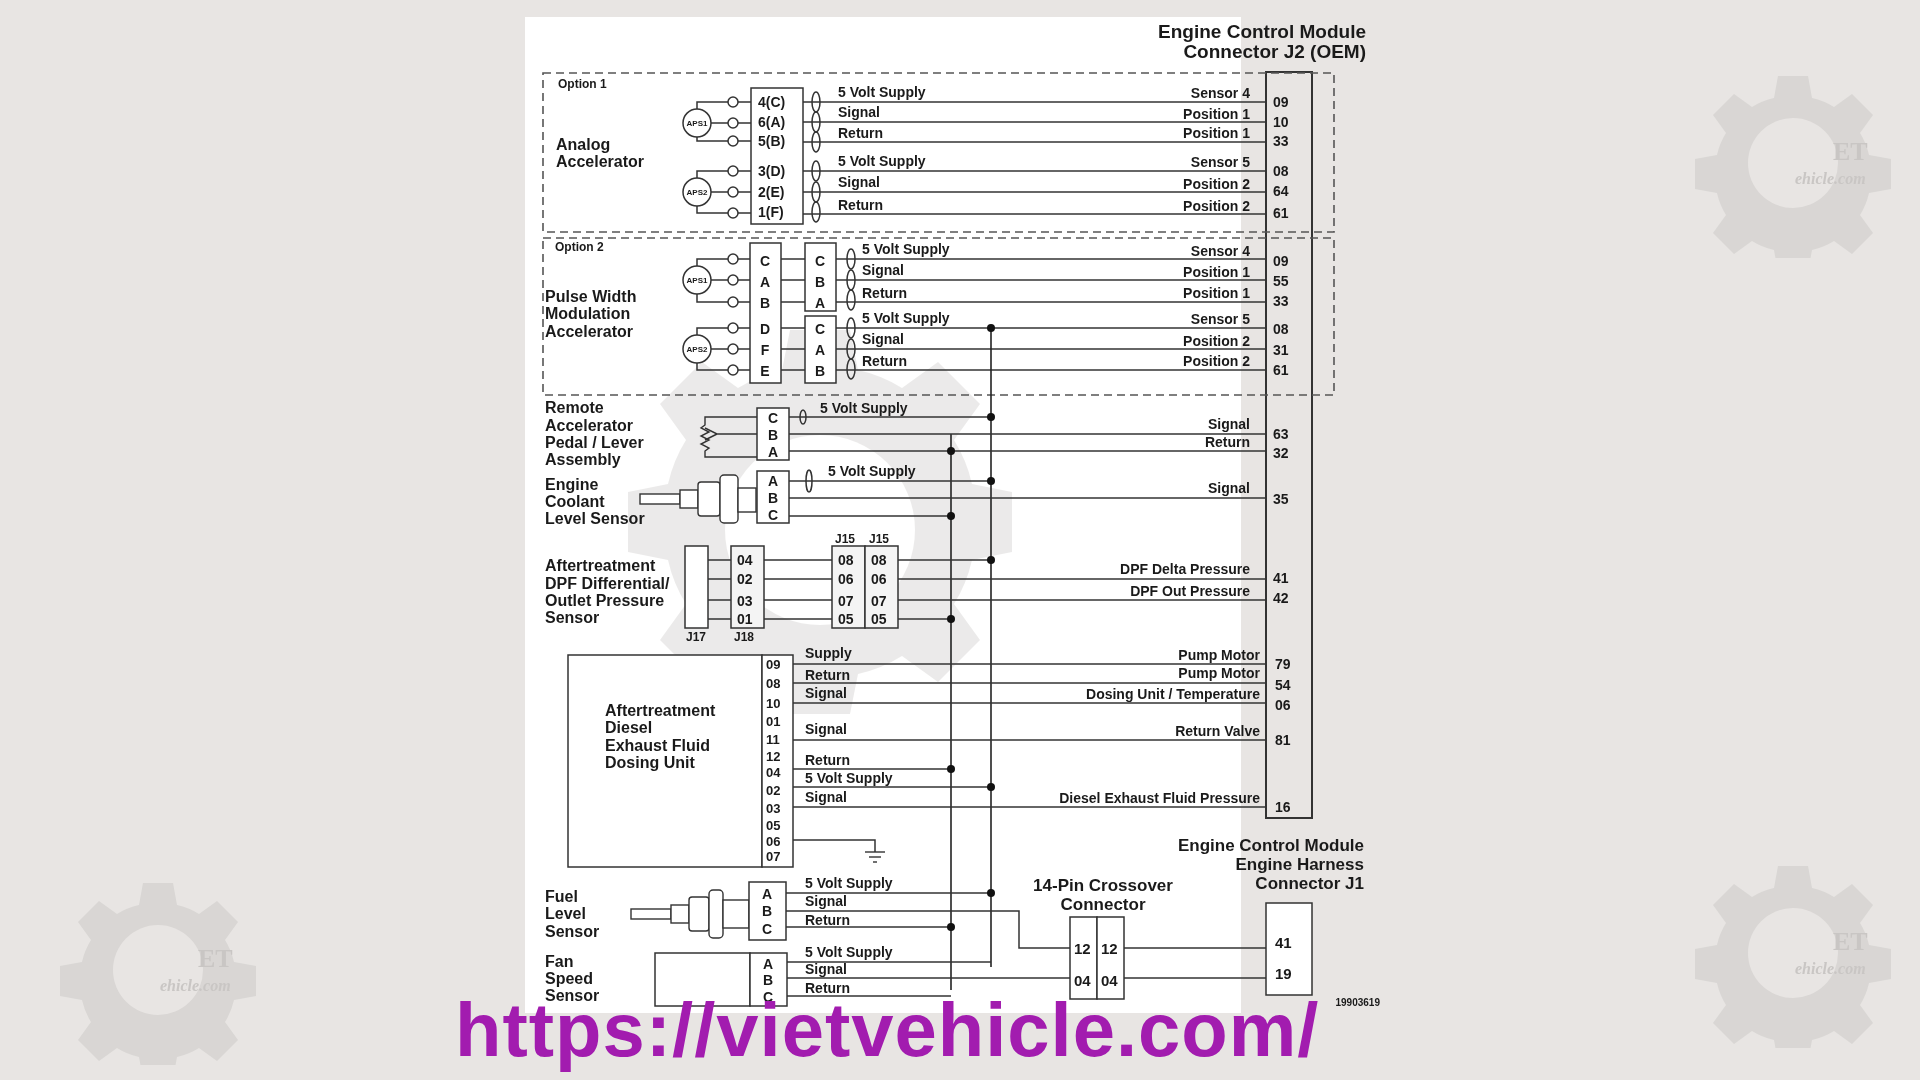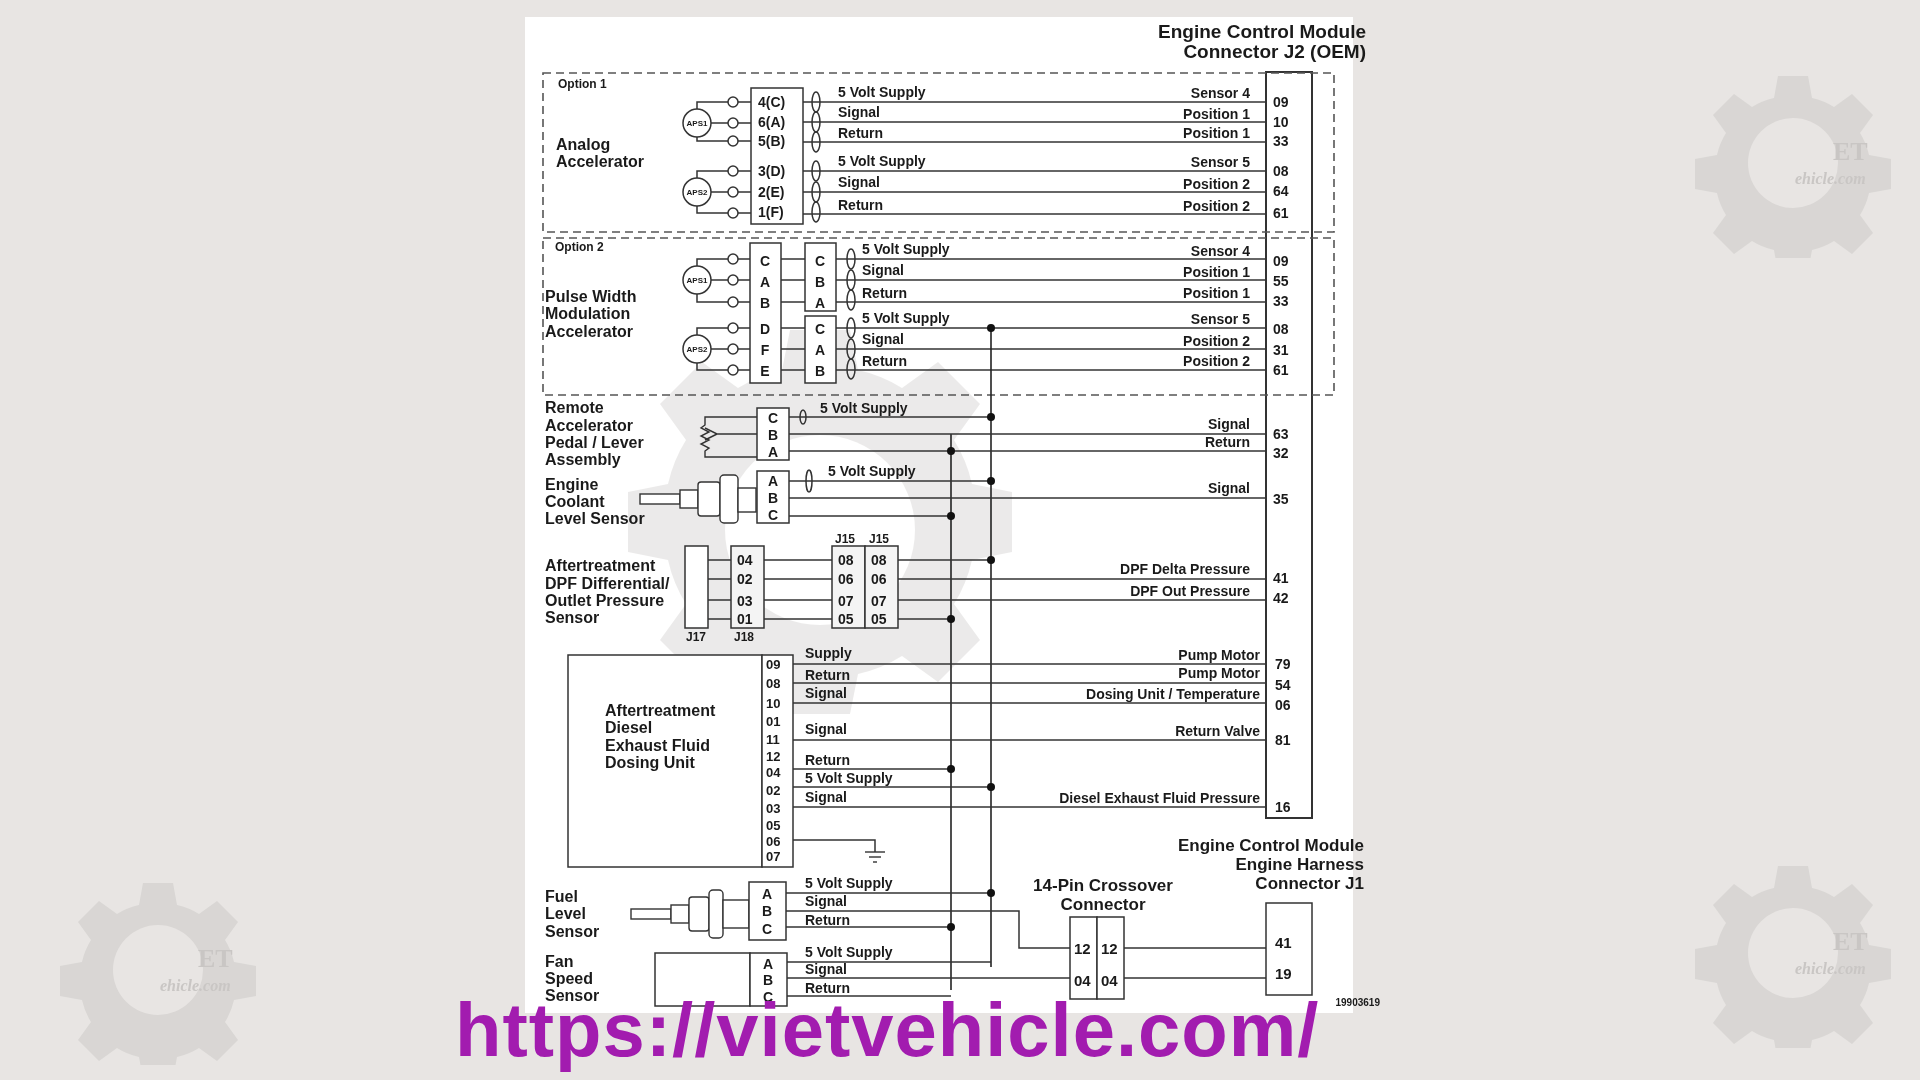--- a/index.html
+++ b/index.html
@@ -1,17 +1,17 @@
 <!DOCTYPE html>
 <html><head>
 <meta charset="utf-8">
 <style>
   html, body { margin:0; padding:0; }
   body { width:1920px; height:1080px; background:#e8e5e3; position:relative; overflow:hidden; font-family:"Liberation Sans", sans-serif; }
-  #sheet { position:absolute; left:525px; top:17px; width:828px; height:996px; background:#ffffff; }
+  #sheet { position:absolute; left:525px; top:17px; width:716px; height:996px; background:#ffffff; }
   svg text { font-family:"Liberation Sans", sans-serif; font-weight:bold; fill:#1a1a1a; }
   .wm { position:absolute; }
   #url { position:absolute; left:455px; top:992px; font-family:"Liberation Sans", sans-serif; font-weight:bold; font-size:76px; color:#a21caf; letter-spacing:1px; line-height:1; }
 </style>
 </head>
 <body>
 
 <svg class="wm" style="left:1683px;top:68px;" width="220" height="190" viewBox="0 0 220 190">
   <g fill="#d6d3d1" opacity="0.85">
     <path d="M95 8 h30 l4 22 a70 70 0 0 1 22 9 l18 -13 21 21 -13 18 a70 70 0 0 1 9 22 l22 4 v30 l-22 4 a70 70 0 0 1 -9 22 l13 18 -21 21 -18 -13 a70 70 0 0 1 -22 9 l-4 22 h-30 l-4 -22 a70 70 0 0 1 -22 -9 l-18 13 -21 -21 13 -18 a70 70 0 0 1 -9 -22 l-22 -4 v-30 l22 -4 a70 70 0 0 1 9 -22 l-13 -18 21 -21 18 13 a70 70 0 0 1 22 -9 z"></path>

